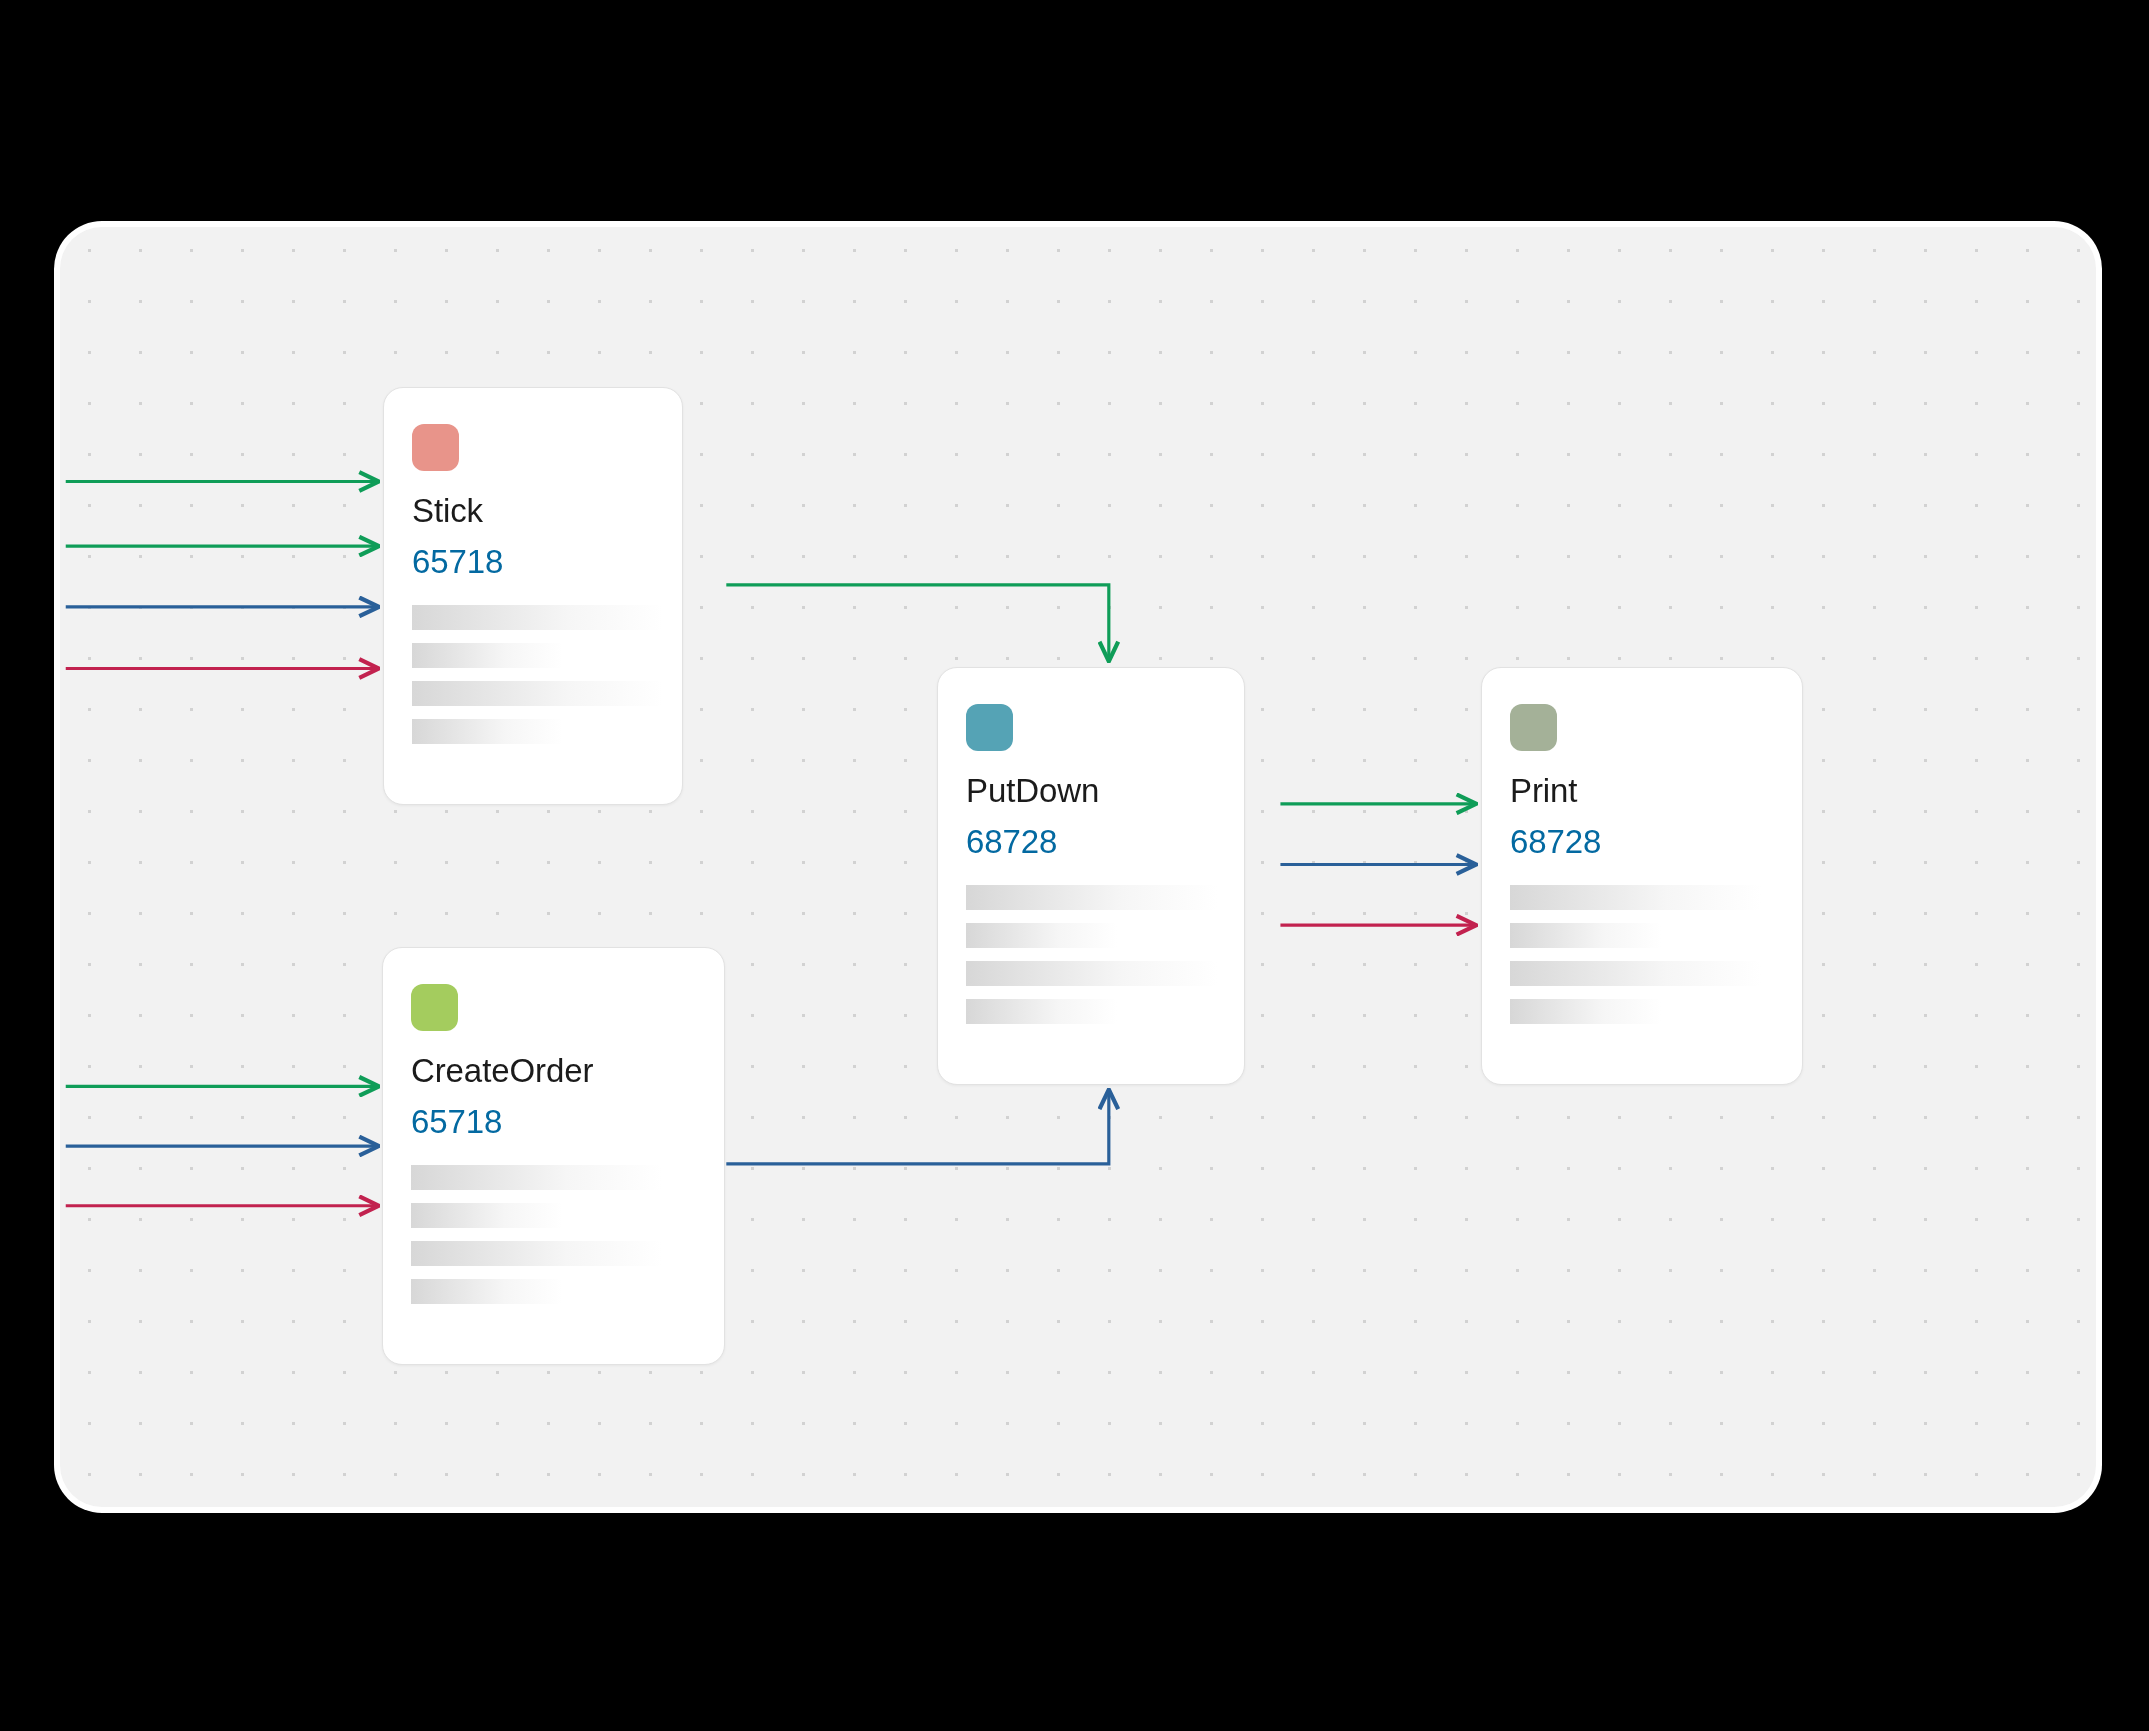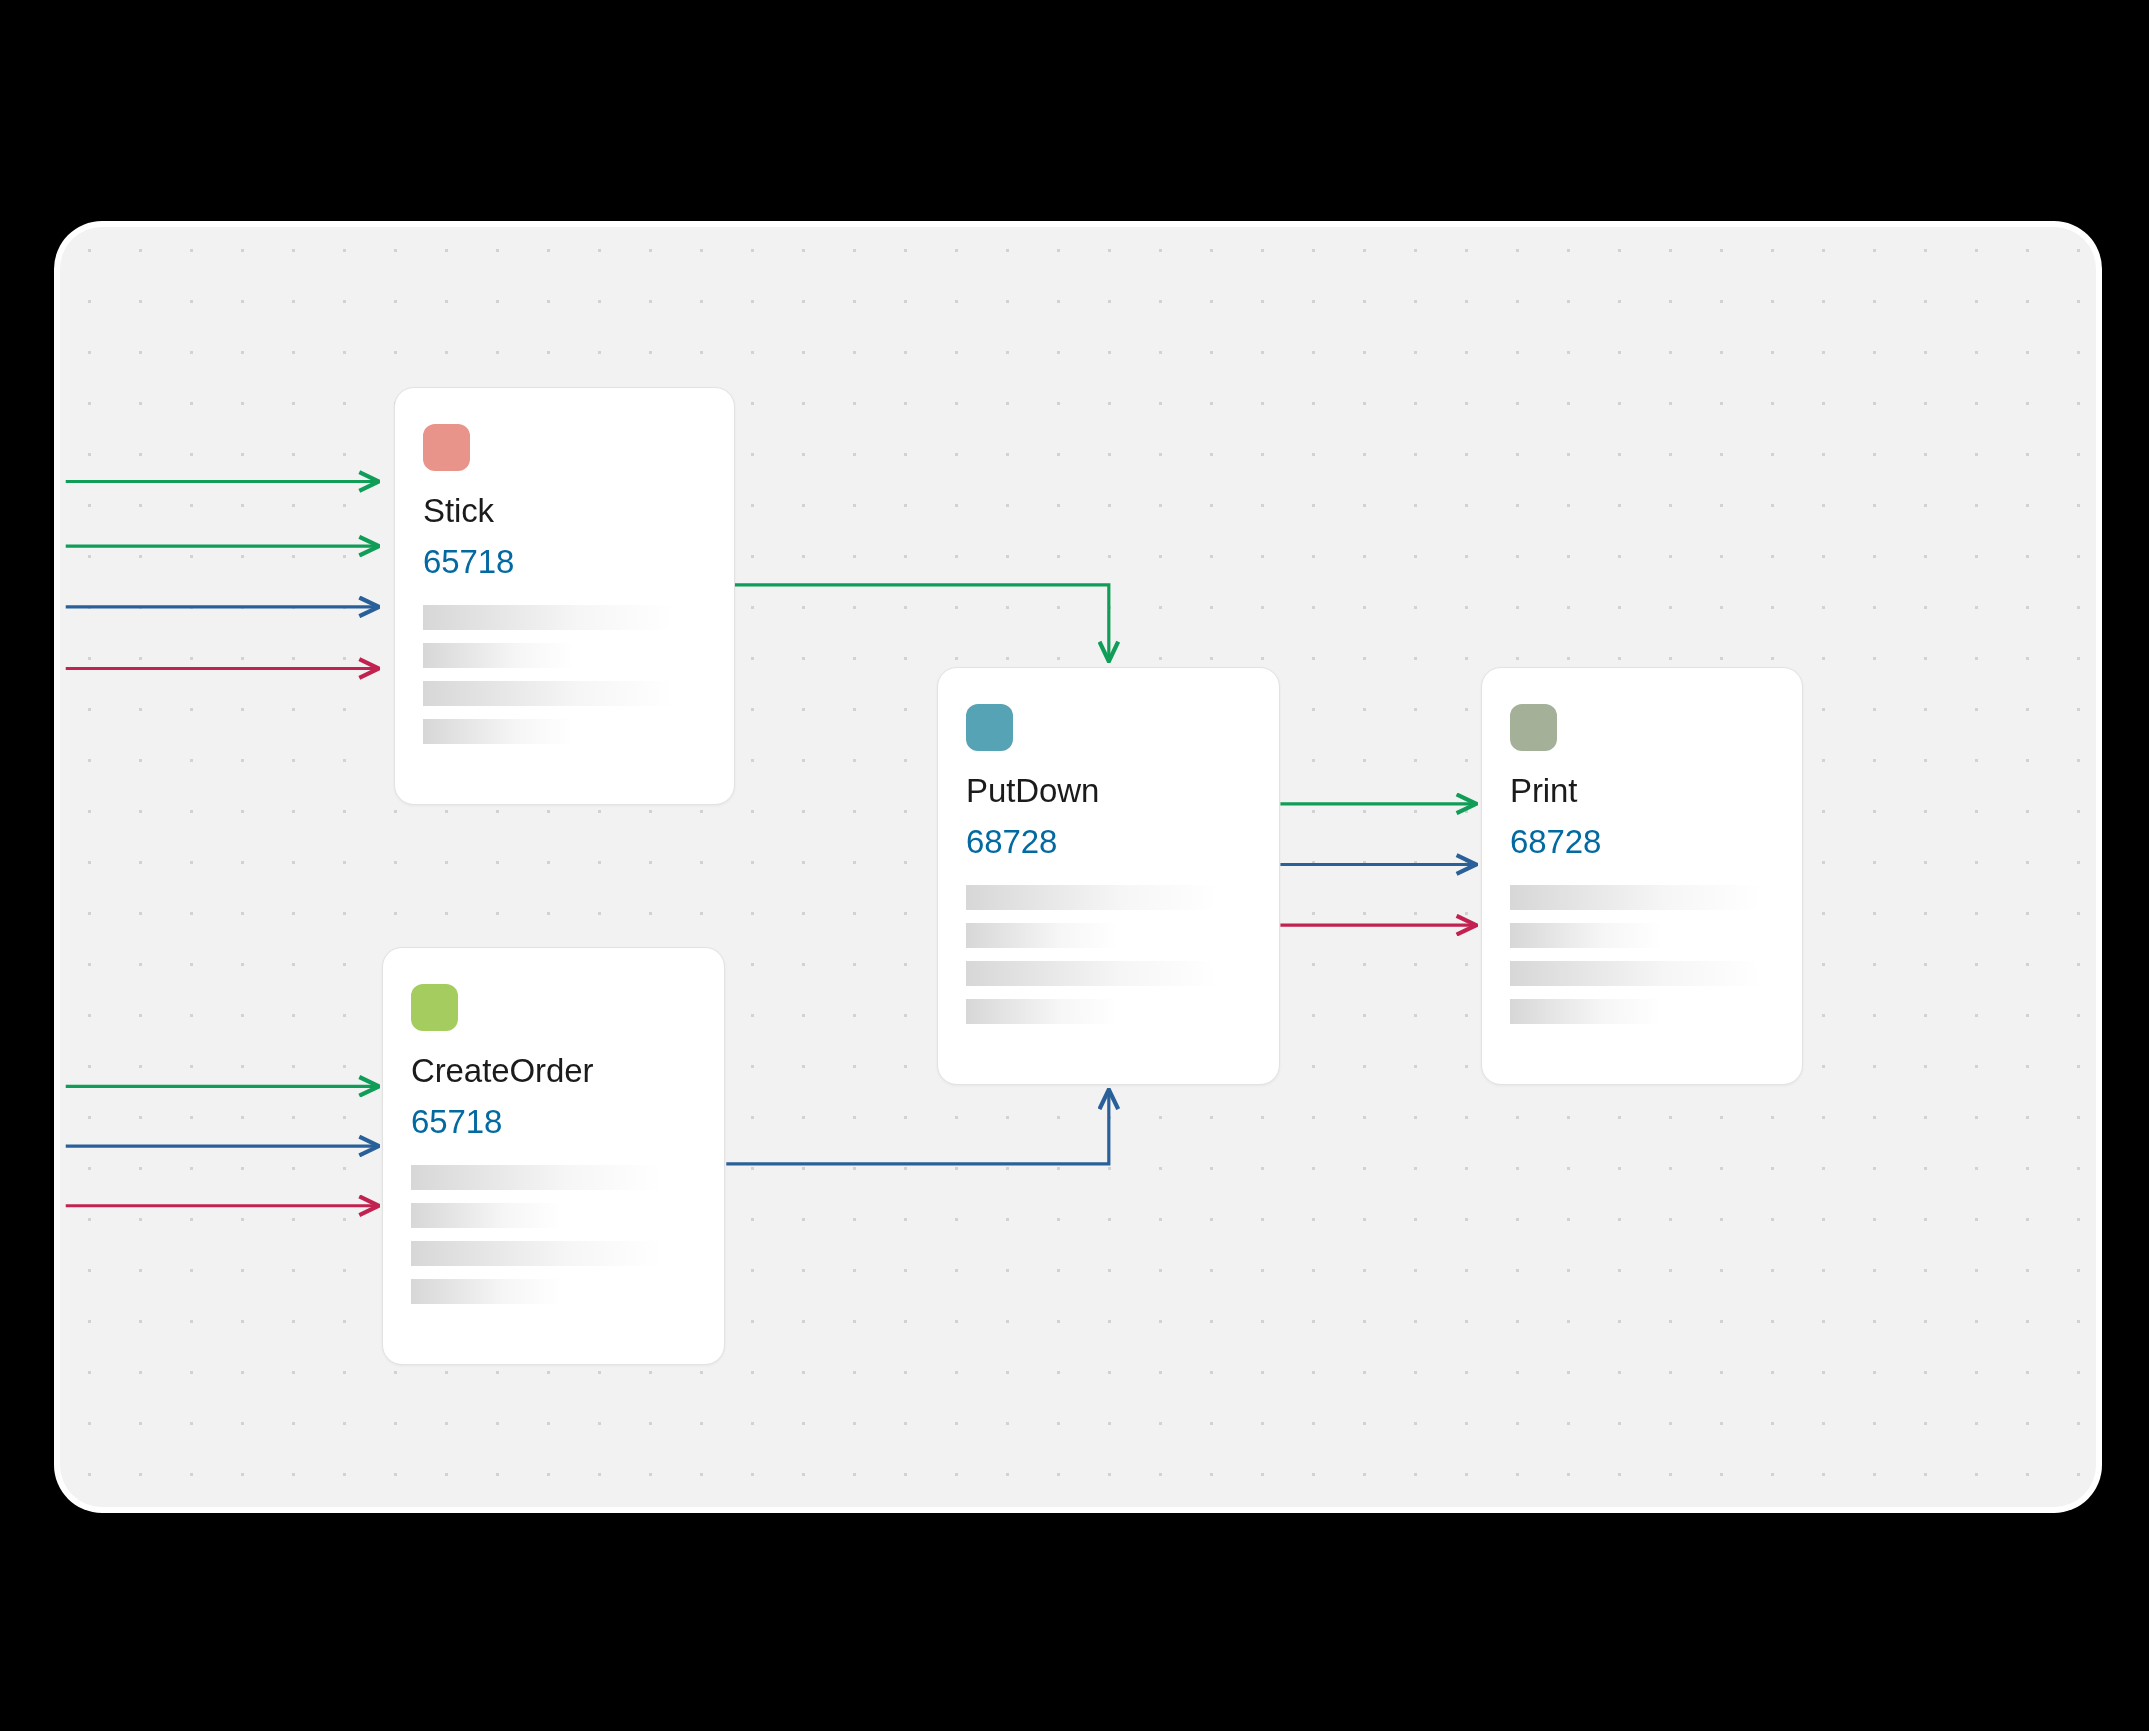--- a/index.html
+++ b/index.html
@@ -125,21 +125,21 @@
         <path d="M 66 1212 L 379 1212" fill="none" stroke="#c2224f" stroke-width="3.2" stroke-linecap="butt" marker-end="url(#ah-crimson)"></path>
         <path d="M 730 588 L 1114.5 588 L 1114.5 663" fill="none" stroke="#0f9d58" stroke-width="3.2" stroke-linecap="butt" marker-end="url(#ah-green)"></path>
         <path d="M 730 1170 L 1114.5 1170 L 1114.5 1097" fill="none" stroke="#2a6099" stroke-width="3.2" stroke-linecap="butt" marker-end="url(#ah-blue)"></path>
         <path d="M 1287 808 L 1482 808" fill="none" stroke="#0f9d58" stroke-width="3.2" stroke-linecap="butt" marker-end="url(#ah-green)"></path>
         <path d="M 1287 869 L 1482 869" fill="none" stroke="#2a6099" stroke-width="3.2" stroke-linecap="butt" marker-end="url(#ah-blue)"></path>
         <path d="M 1287 930 L 1482 930" fill="none" stroke="#c2224f" stroke-width="3.2" stroke-linecap="butt" marker-end="url(#ah-crimson)"></path>
       </g>
   </svg>
 
   <div id="nodes-root">
-      <div class="node-card" style="left: 394px; top: 387px; width: 341px; height: 418px; padding-left: 21px;">
+      <div class="node-card" style="left: 383px; top: 387px; width: 300px; height: 418px; padding-left: 21px;">
         <div class="node-swatch" style="background: rgb(232, 148, 138);"></div>
         <div class="node-title">Stick</div>
         <div class="node-subtitle">65718</div>
         <div class="skeleton-group">
           <div class="skeleton-bar long"></div>
           <div class="skeleton-bar short"></div>
           <div class="skeleton-bar long"></div>
           <div class="skeleton-bar short"></div>
         </div>
       </div>
@@ -147,21 +147,21 @@
         <div class="node-swatch" style="background: rgb(164, 204, 94);"></div>
         <div class="node-title">CreateOrder</div>
         <div class="node-subtitle">65718</div>
         <div class="skeleton-group">
           <div class="skeleton-bar long"></div>
           <div class="skeleton-bar short"></div>
           <div class="skeleton-bar long"></div>
           <div class="skeleton-bar short"></div>
         </div>
       </div>
-      <div class="node-card" style="left: 937px; top: 667px; width: 343px; height: 418px;">
+      <div class="node-card" style="left: 937px; top: 667px; width: 308px; height: 418px;">
         <div class="node-swatch" style="background: rgb(85, 163, 181);"></div>
         <div class="node-title">PutDown</div>
         <div class="node-subtitle">68728</div>
         <div class="skeleton-group">
           <div class="skeleton-bar long"></div>
           <div class="skeleton-bar short"></div>
           <div class="skeleton-bar long"></div>
           <div class="skeleton-bar short"></div>
         </div>
       </div>

